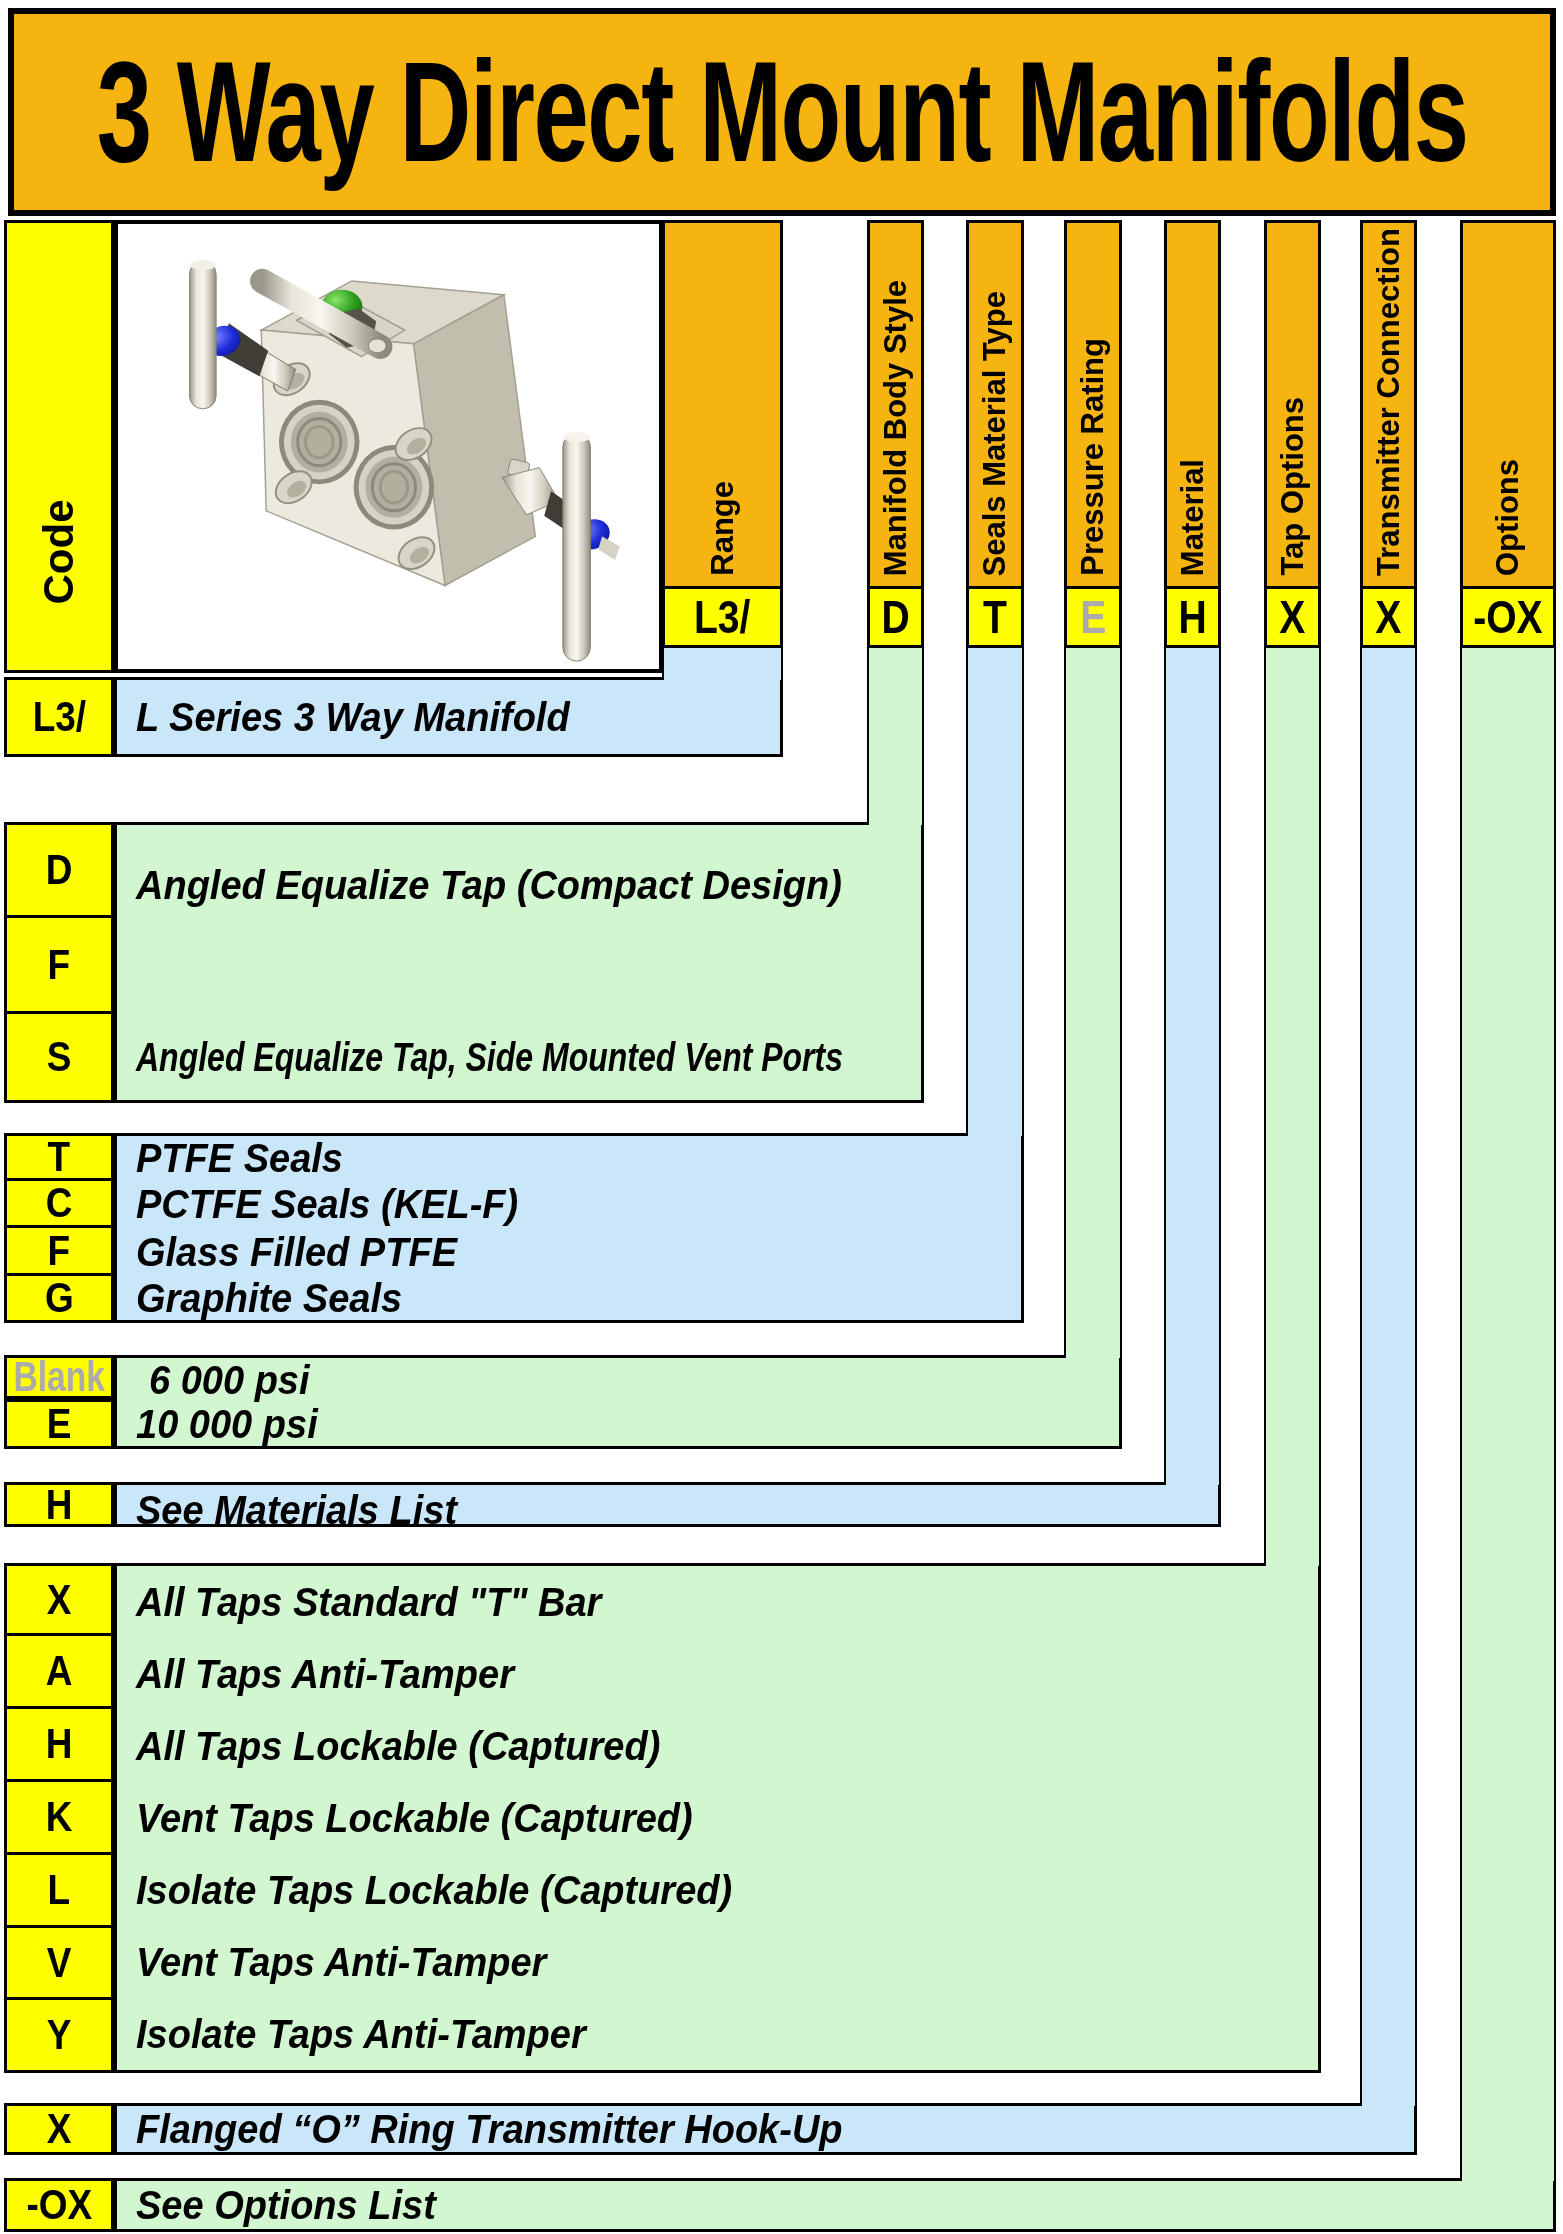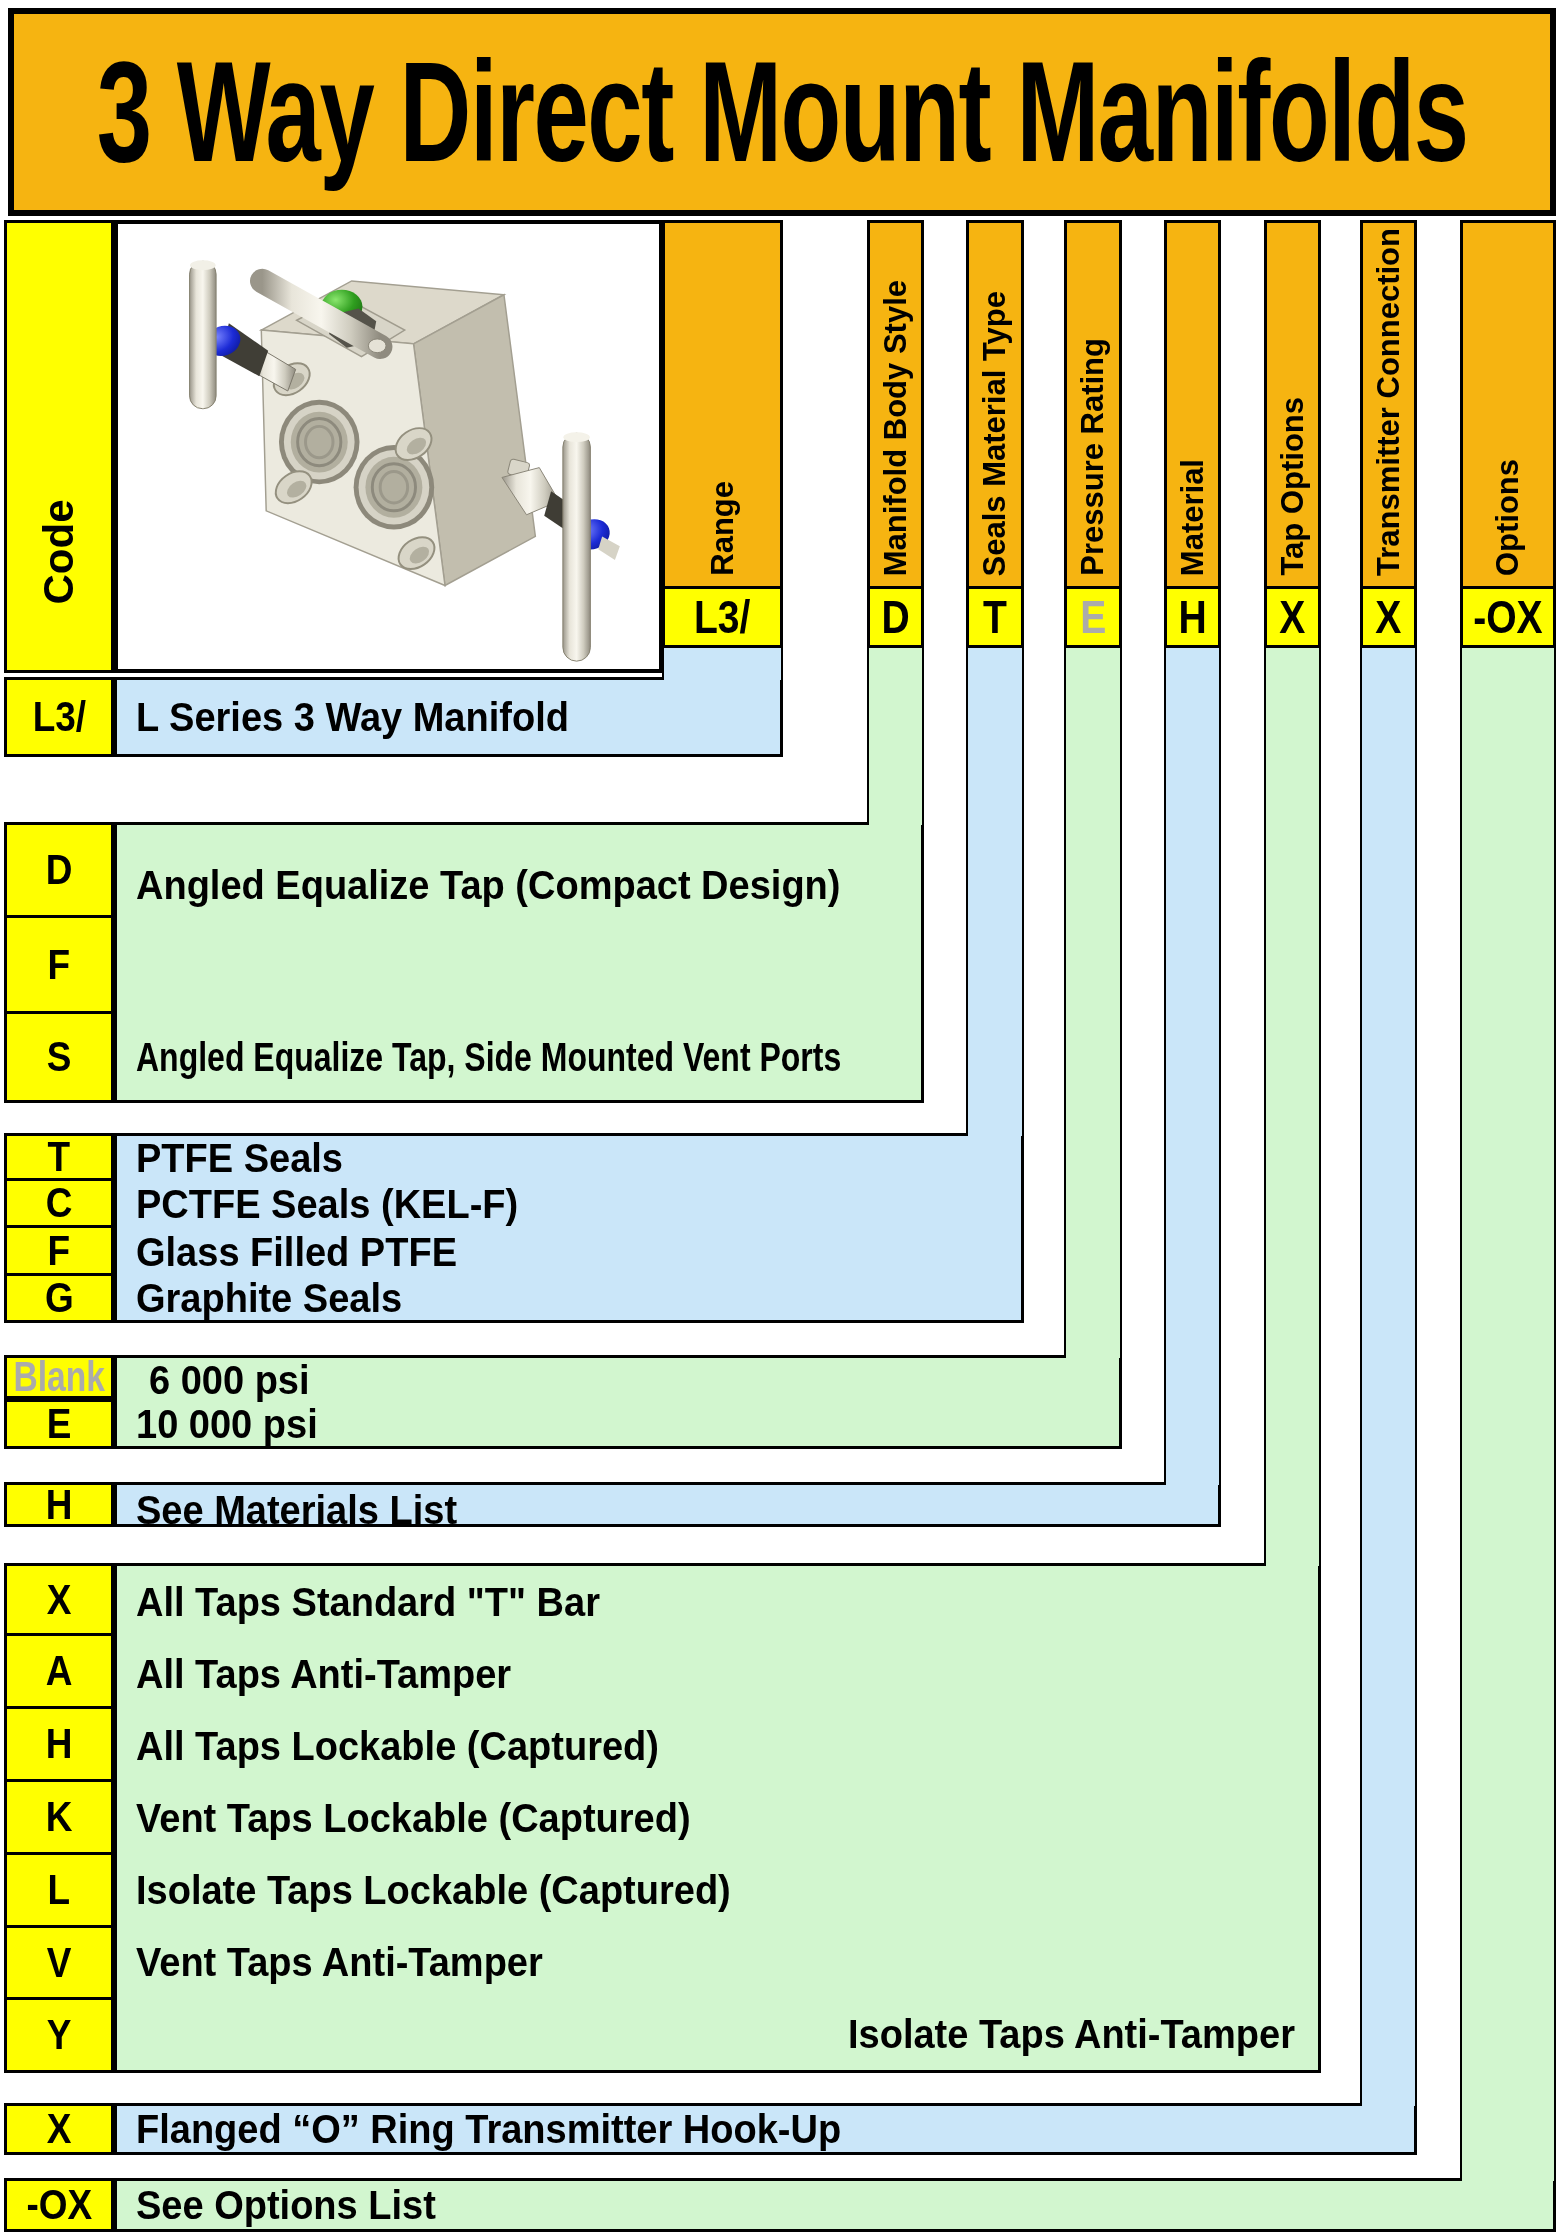--- a/index.html
+++ b/index.html
@@ -33,21 +33,21 @@
     background:var(--yellow);border:3px solid var(--line);z-index:3;
     display:flex;align-items:center;justify-content:center;
   }
   .codetext{display:inline-block;font-size:46px;font-weight:bold;transform:scaleX(0.85);white-space:nowrap;}
   .gray{color:var(--code_gray);}
   .leg{position:absolute;top:648px;box-sizing:border-box;z-index:2;
     border-left:2px solid var(--line);border-right:2px solid var(--line);}
   .tone-blue{background:var(--blue);}
   .tone-green{background:var(--green);}
   .bar{
-    position:absolute;left:114px;box-sizing:border-box;border:3px solid var(--line);z-index:1;
+    position:absolute;left:114px;box-sizing:border-box;border:3px solid var(--line);z-index:1;font-style:italic;
   }
   .row{
     position:absolute;left:0;width:100%;box-sizing:border-box;
     display:flex;align-items:center;padding-left:19px;
   }
   .desc{display:inline-block;font-size:40px;font-weight:bold;white-space:nowrap;
     transform:scaleX(0.95);transform-origin:left center;}
   .desc.tight{transform:scaleX(0.80);}
   .cell{
     position:absolute;left:4px;width:110px;box-sizing:border-box;
@@ -320,21 +320,21 @@
     </div>
     <div class="row" style="top:216px;height:72px;">
       <span class="desc">Vent Taps Lockable (Captured)</span>
     </div>
     <div class="row" style="top:288px;height:72px;">
       <span class="desc">Isolate Taps Lockable (Captured)</span>
     </div>
     <div class="row" style="top:360px;height:72px;">
       <span class="desc">Vent Taps Anti-Tamper</span>
     </div>
-    <div class="row" style="top:432px;height:72px;justify-content:flex-end;">
+    <div class="row" style="top:432px;height:72px;">
       <span class="desc">Isolate Taps Anti-Tamper</span>
     </div>
   </div>
 
   <div class="cell" style="top:2103px;height:52px;">
     <span class="celltext">X</span>
   </div>
   <div class="bar tone-blue" style="top:2103px;width:1303px;height:52px;">
     <div class="row" style="top:0;height:46px;">
       <span class="desc">Flanged “O” Ring Transmitter Hook-Up</span>

